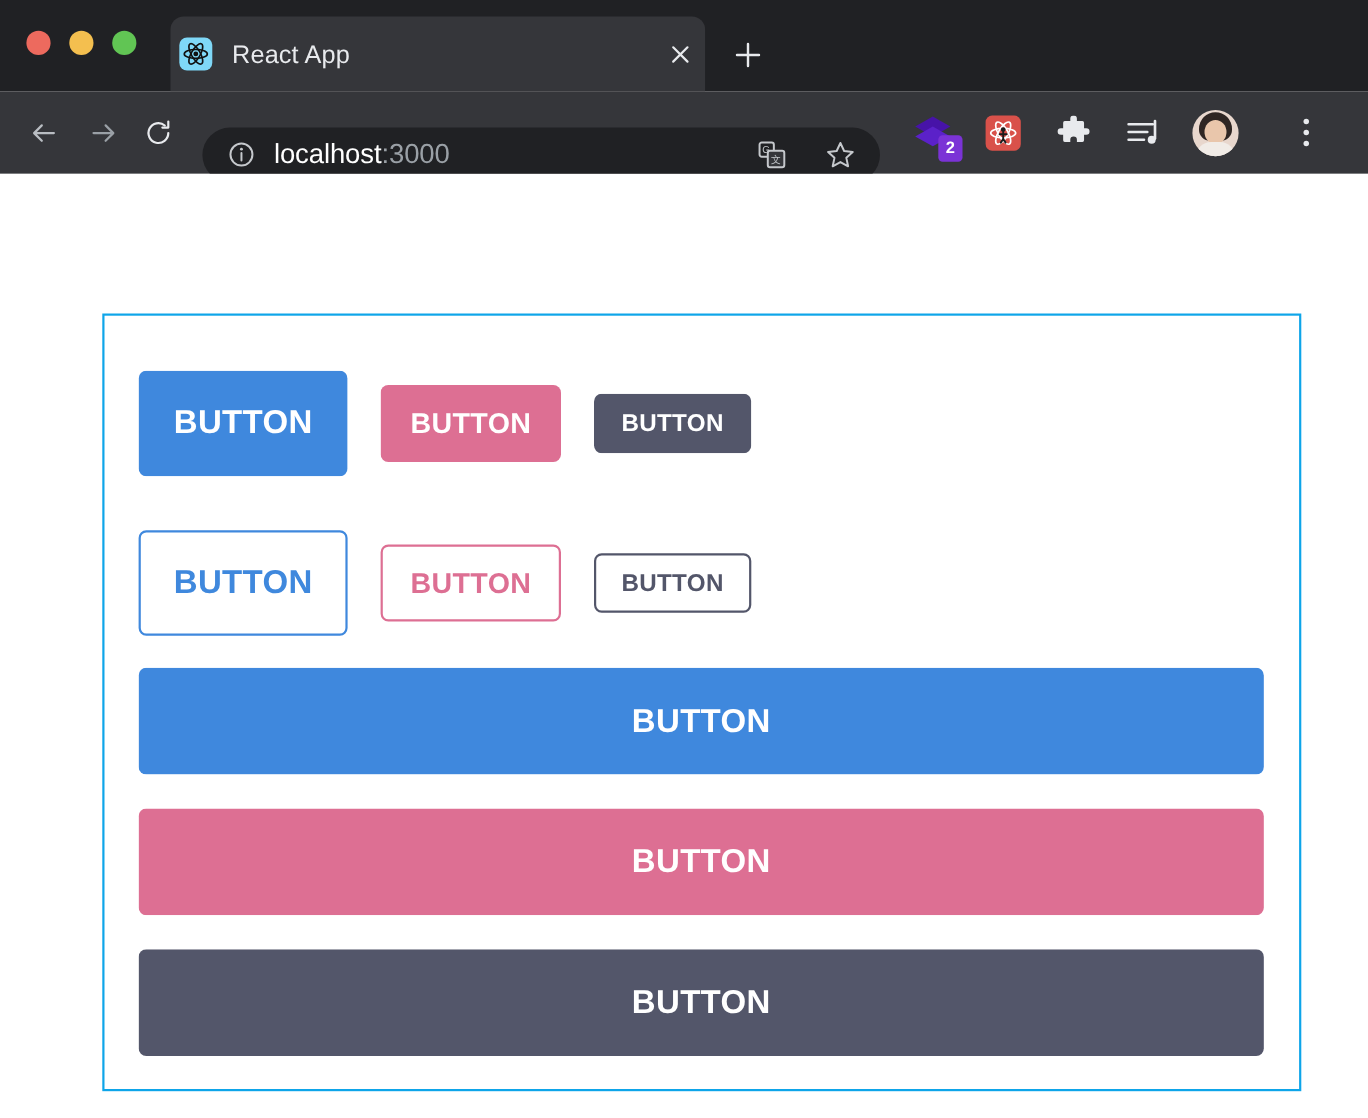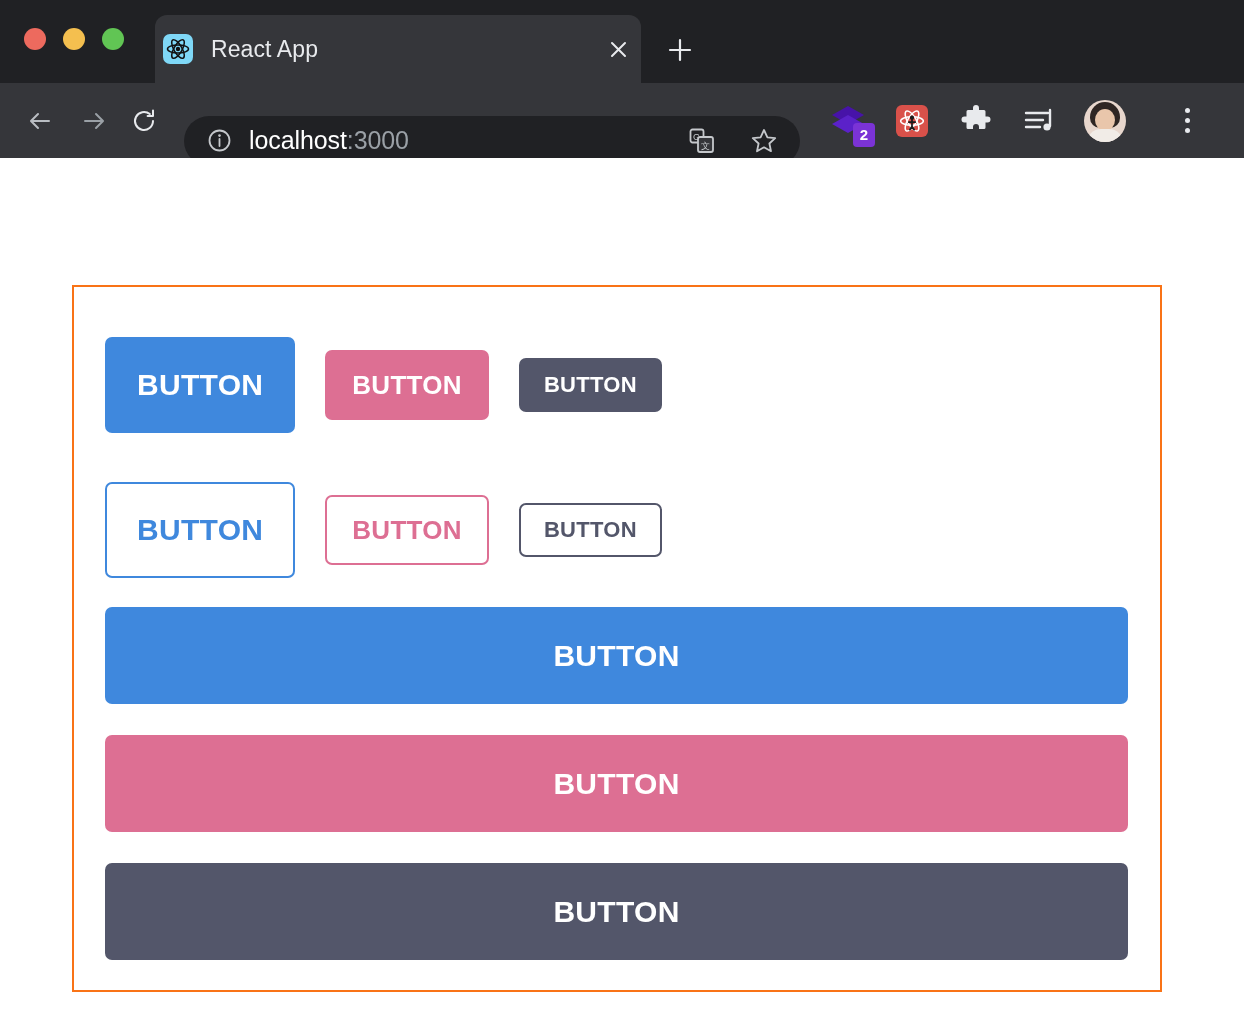--- a/index.html
+++ b/index.html
@@ -255,25 +255,25 @@
   .viewport {
     position: absolute;
     top: 158px;
     left: 0;
     right: 0;
     bottom: 0;
     background: #ffffff;
   }
   .panel {
     position: absolute;
-    left: 72px;
+    left: 93px;
     top: 127px;
     width: 1090px;
     height: 707px;
-    border: 2px solid #f97316;
+    border: 2px solid #0ea5e9;
     box-sizing: border-box;
     background: #ffffff;
   }
   .row {
     display: flex;
     align-items: center;
   }
   .row-1 { position: absolute; left: 31px; top: 50px; }
   .row-2 { position: absolute; left: 31px; top: 195px; }
 

